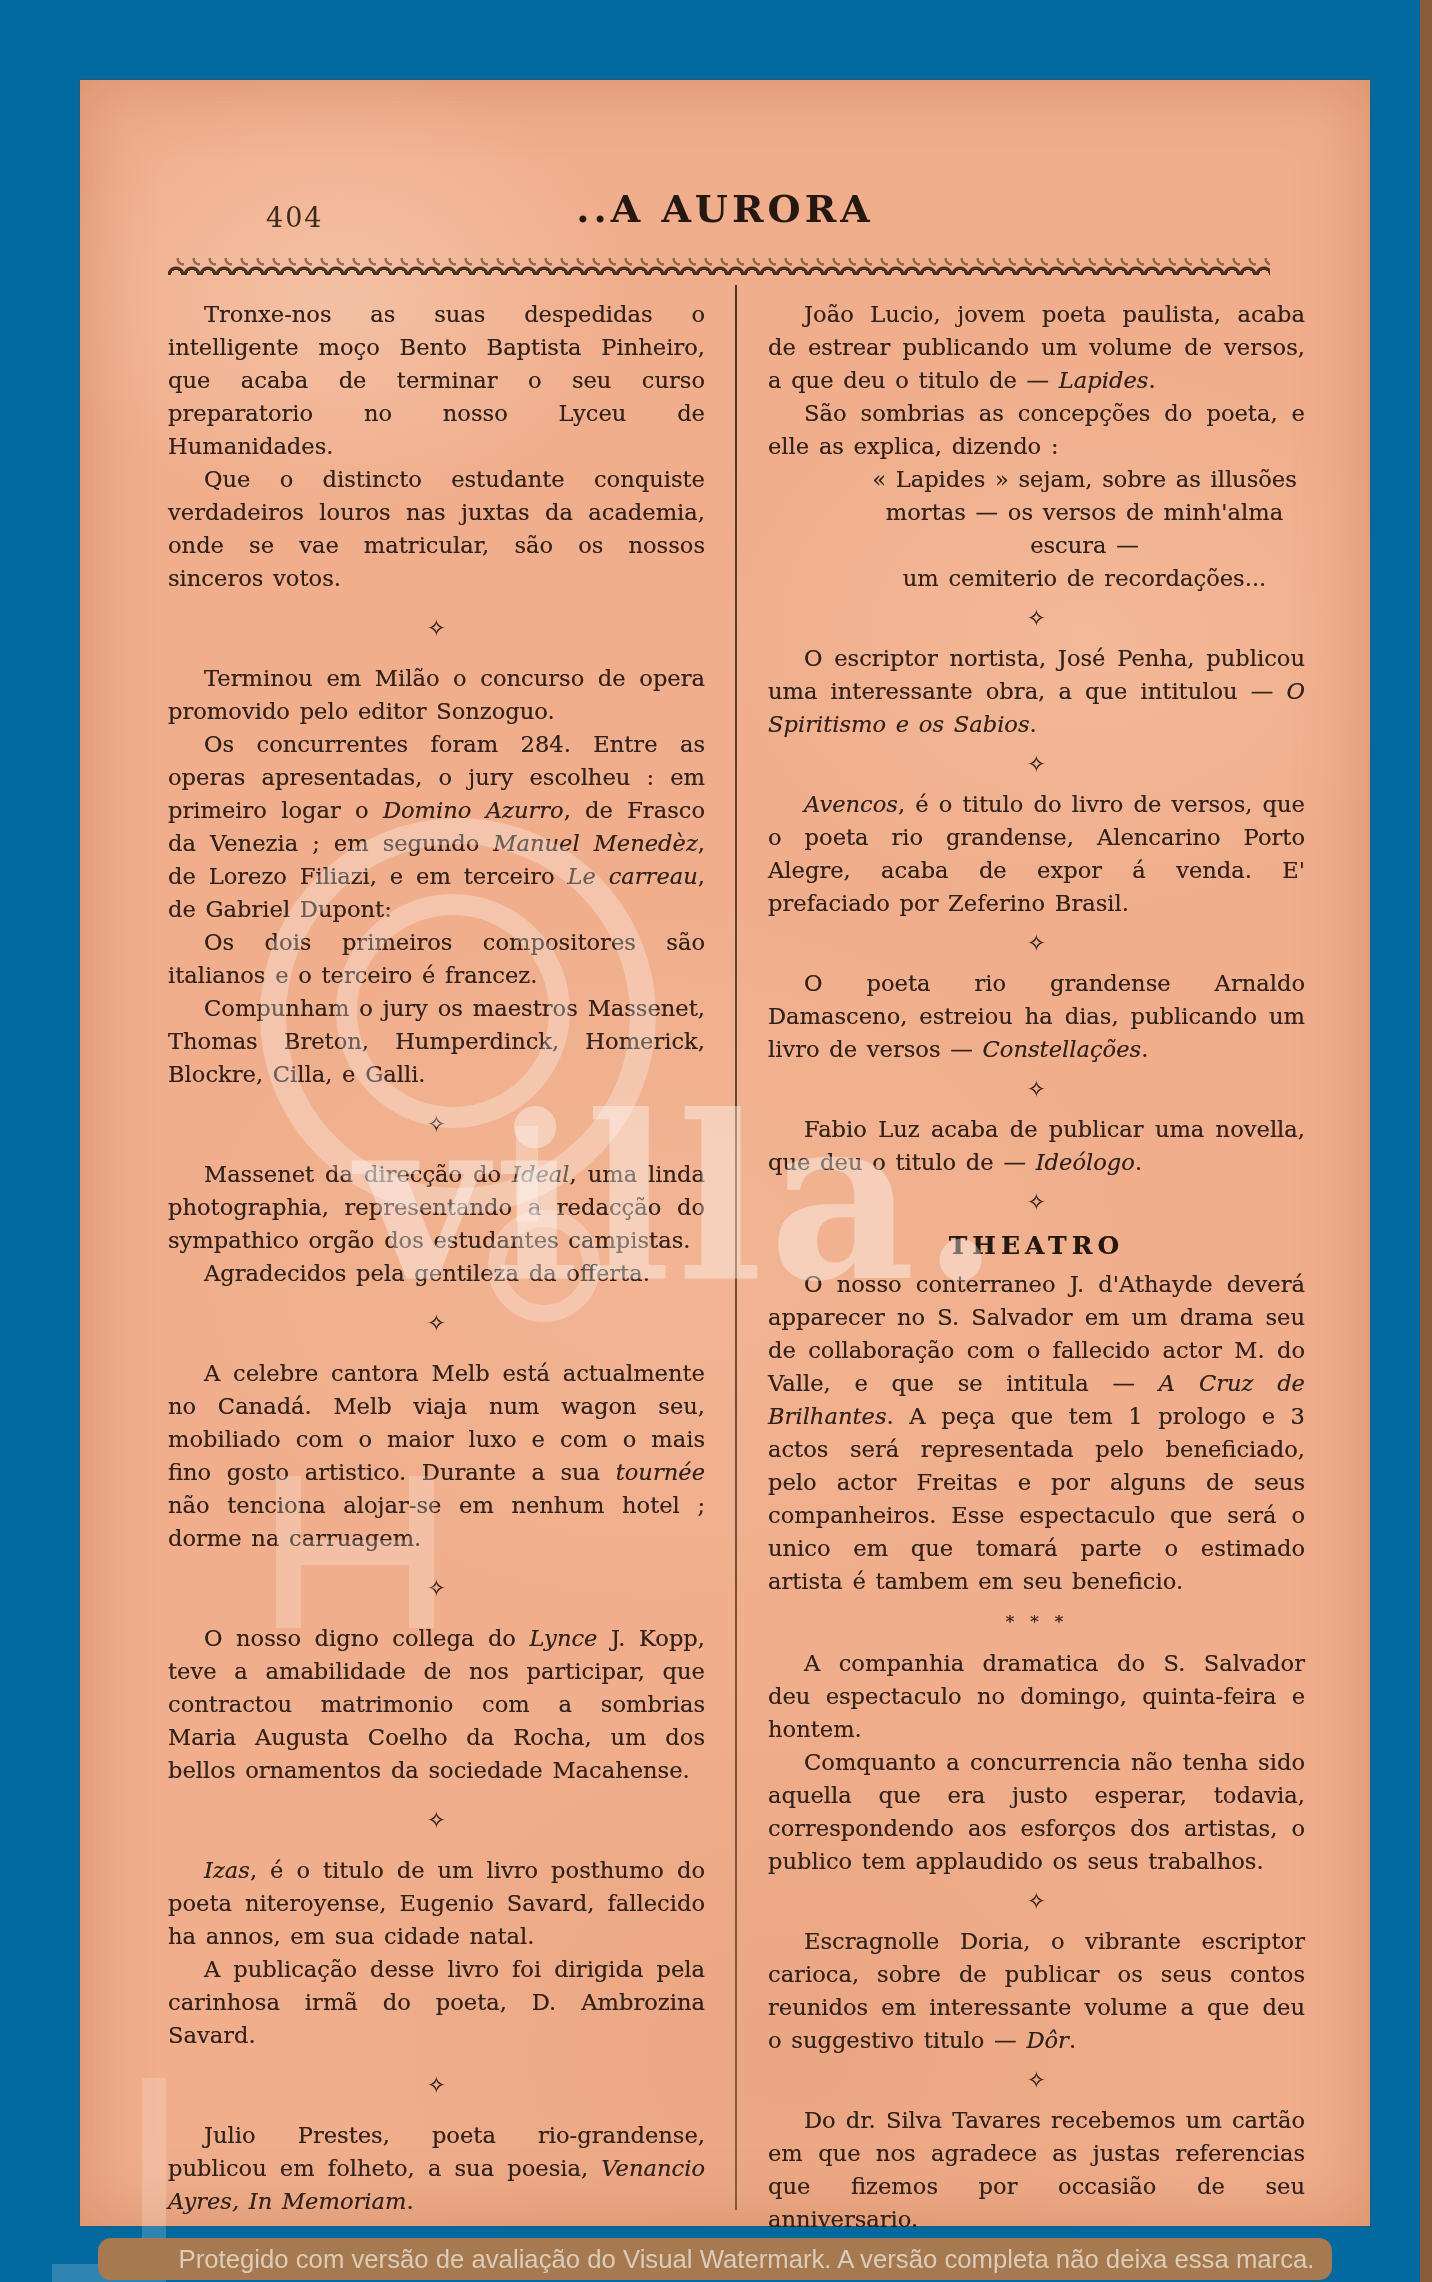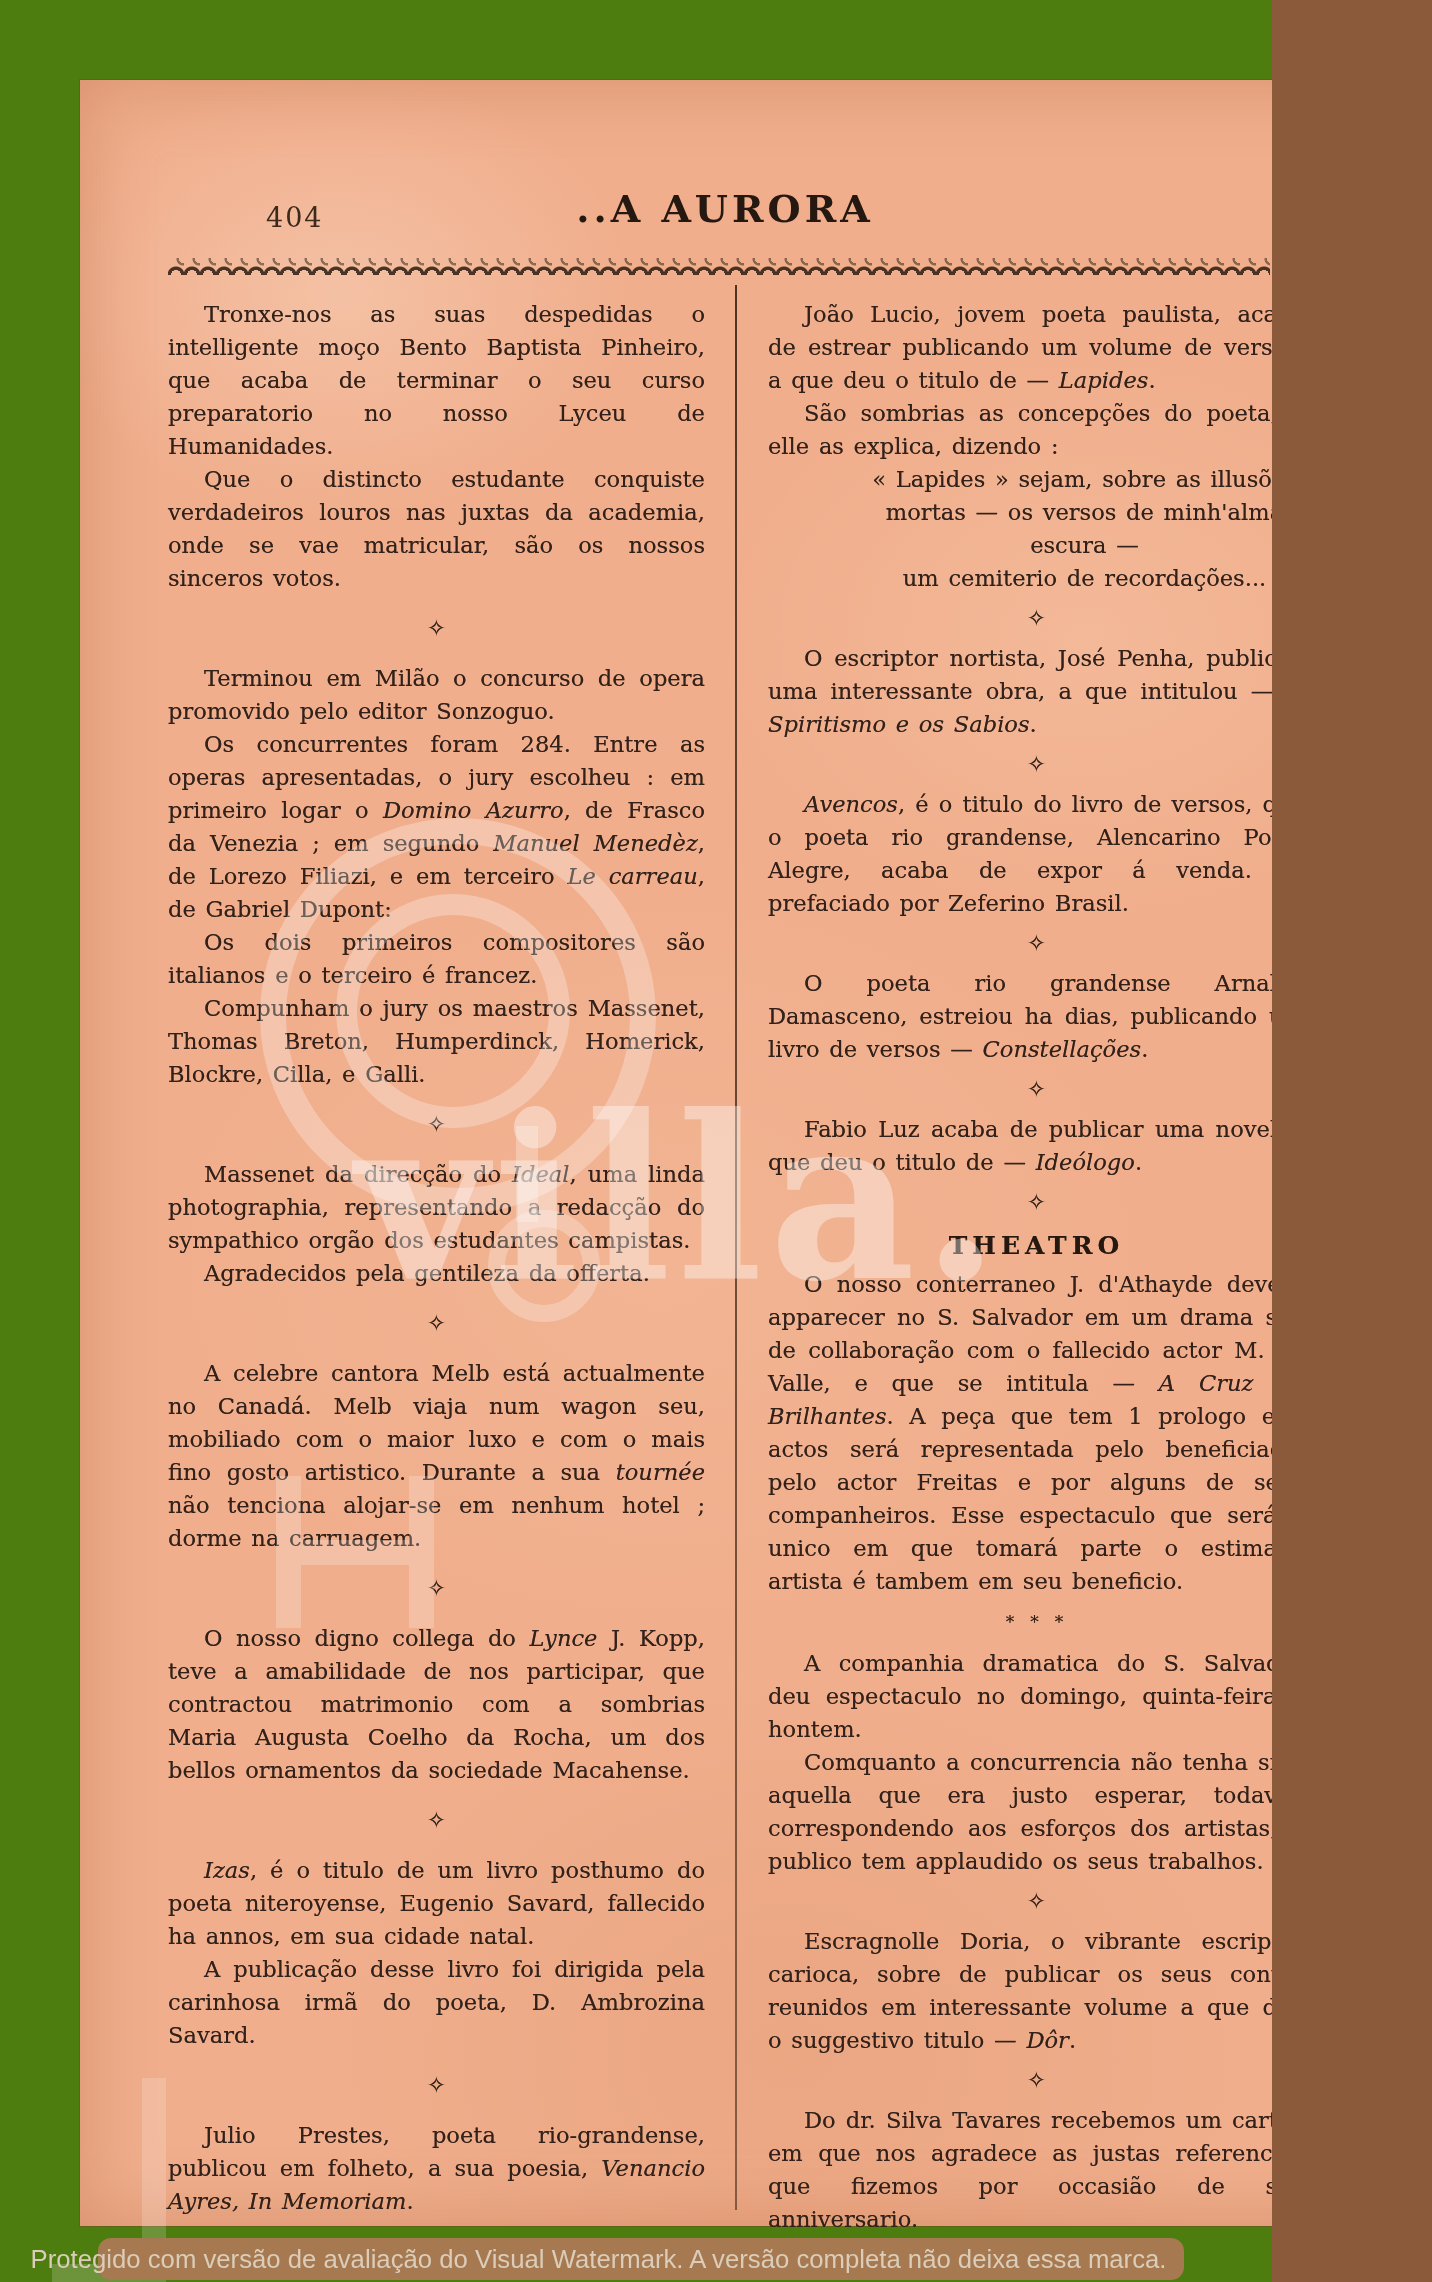--- a/index.html
+++ b/index.html
@@ -1,18 +1,18 @@
 <!DOCTYPE html>
 <html><head>
 <meta charset="utf-8">
 <style>
   html,body{margin:0;padding:0;background:#8a5a3a;}
   .canvas{
-    position:relative;width:1272px;height:2282px;overflow:hidden;
-    background:#4d7c0f;
+    position:relative;width:1420px;height:2282px;overflow:hidden;
+    background:#0369a1;
     font-family:"DejaVu Serif","Liberation Serif",serif;
   }
   
   .page{
     position:absolute;left:80px;top:80px;width:1290px;height:2146px;
     background:
       radial-gradient(ellipse 420px 320px at 20% 10%, rgba(255,236,220,.30), transparent 70%),
       radial-gradient(ellipse 520px 400px at 78% 26%, rgba(255,224,198,.22), transparent 70%),
       radial-gradient(ellipse 700px 520px at 45% 55%, rgba(255,214,185,.16), transparent 70%),
       radial-gradient(ellipse 640px 520px at 55% 92%, rgba(214,134,92,.20), transparent 72%),

